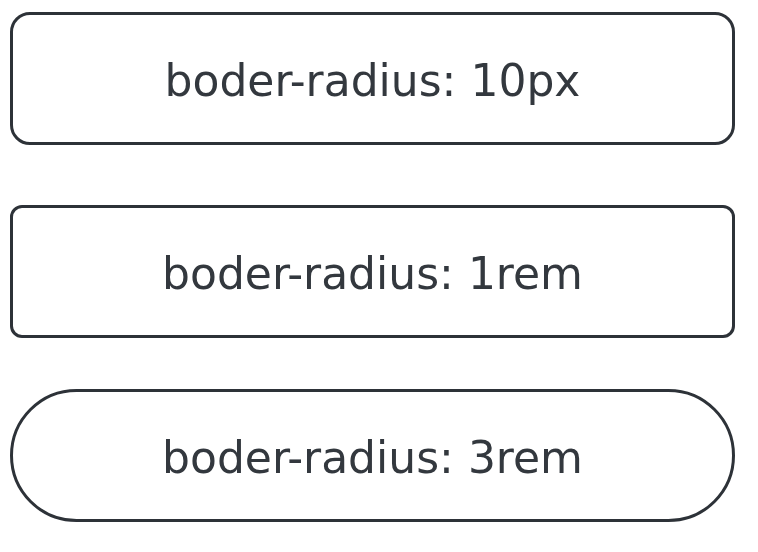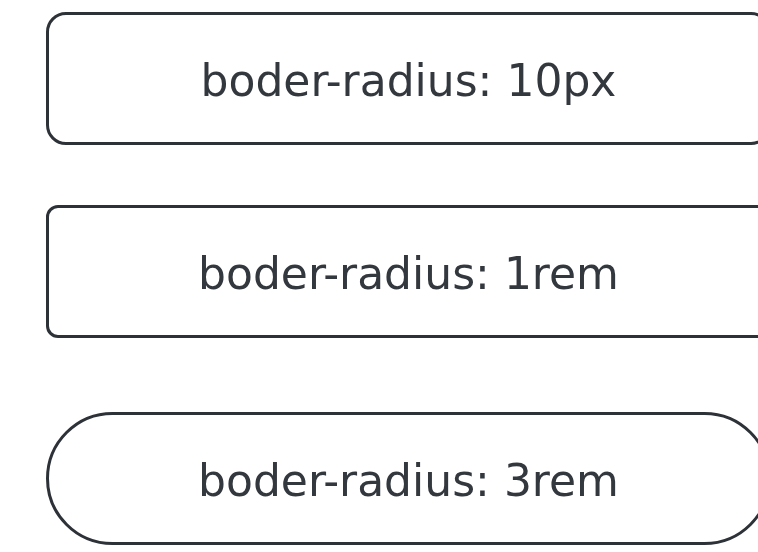--- a/index.html
+++ b/index.html
@@ -16,21 +16,20 @@
     width: 758px;
     height: 552px;
     background: var(--background);
     font-family: "DejaVu Sans", "Liberation Sans", sans-serif;
     position: relative;
     overflow: hidden;
   }
   .canvas {
     position: absolute;
     inset: 0;
-    margin-left: 36px;
   }
   .radius-box {
     position: absolute;
     left: 10px;
     width: 725px;
     height: 133px;
     background: var(--background);
     border: 3px solid var(--border);
     display: flex;
     align-items: center;
@@ -38,21 +37,21 @@
   }
   .radius-box .label {
     color: var(--text);
     font-size: 44px;
     line-height: 1.2;
     white-space: nowrap;
     padding-top: 6px; 
   }
   .box-1 { top: 12px;  border-radius: 20px; }
   .box-2 { top: 205px; border-radius: 12px; }
-  .box-3 { top: 412px; border-radius: 96px; }
+  .box-3 { top: 389px; border-radius: 96px; }
 </style>
 </head>
 <body>
 
 <div class="canvas">
 
   <div class="radius-box box-1">
     <span class="label">boder-radius: 10px</span>
   </div>
 

